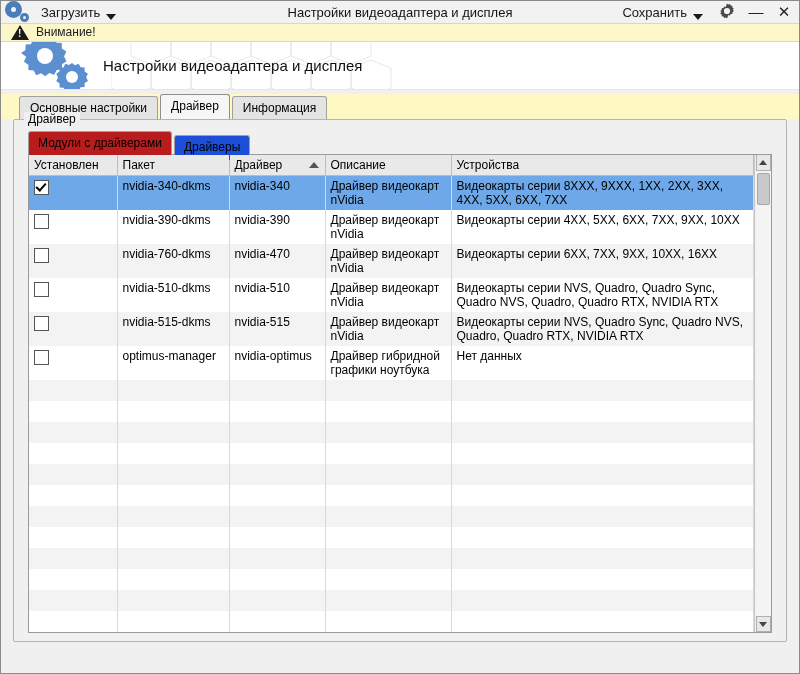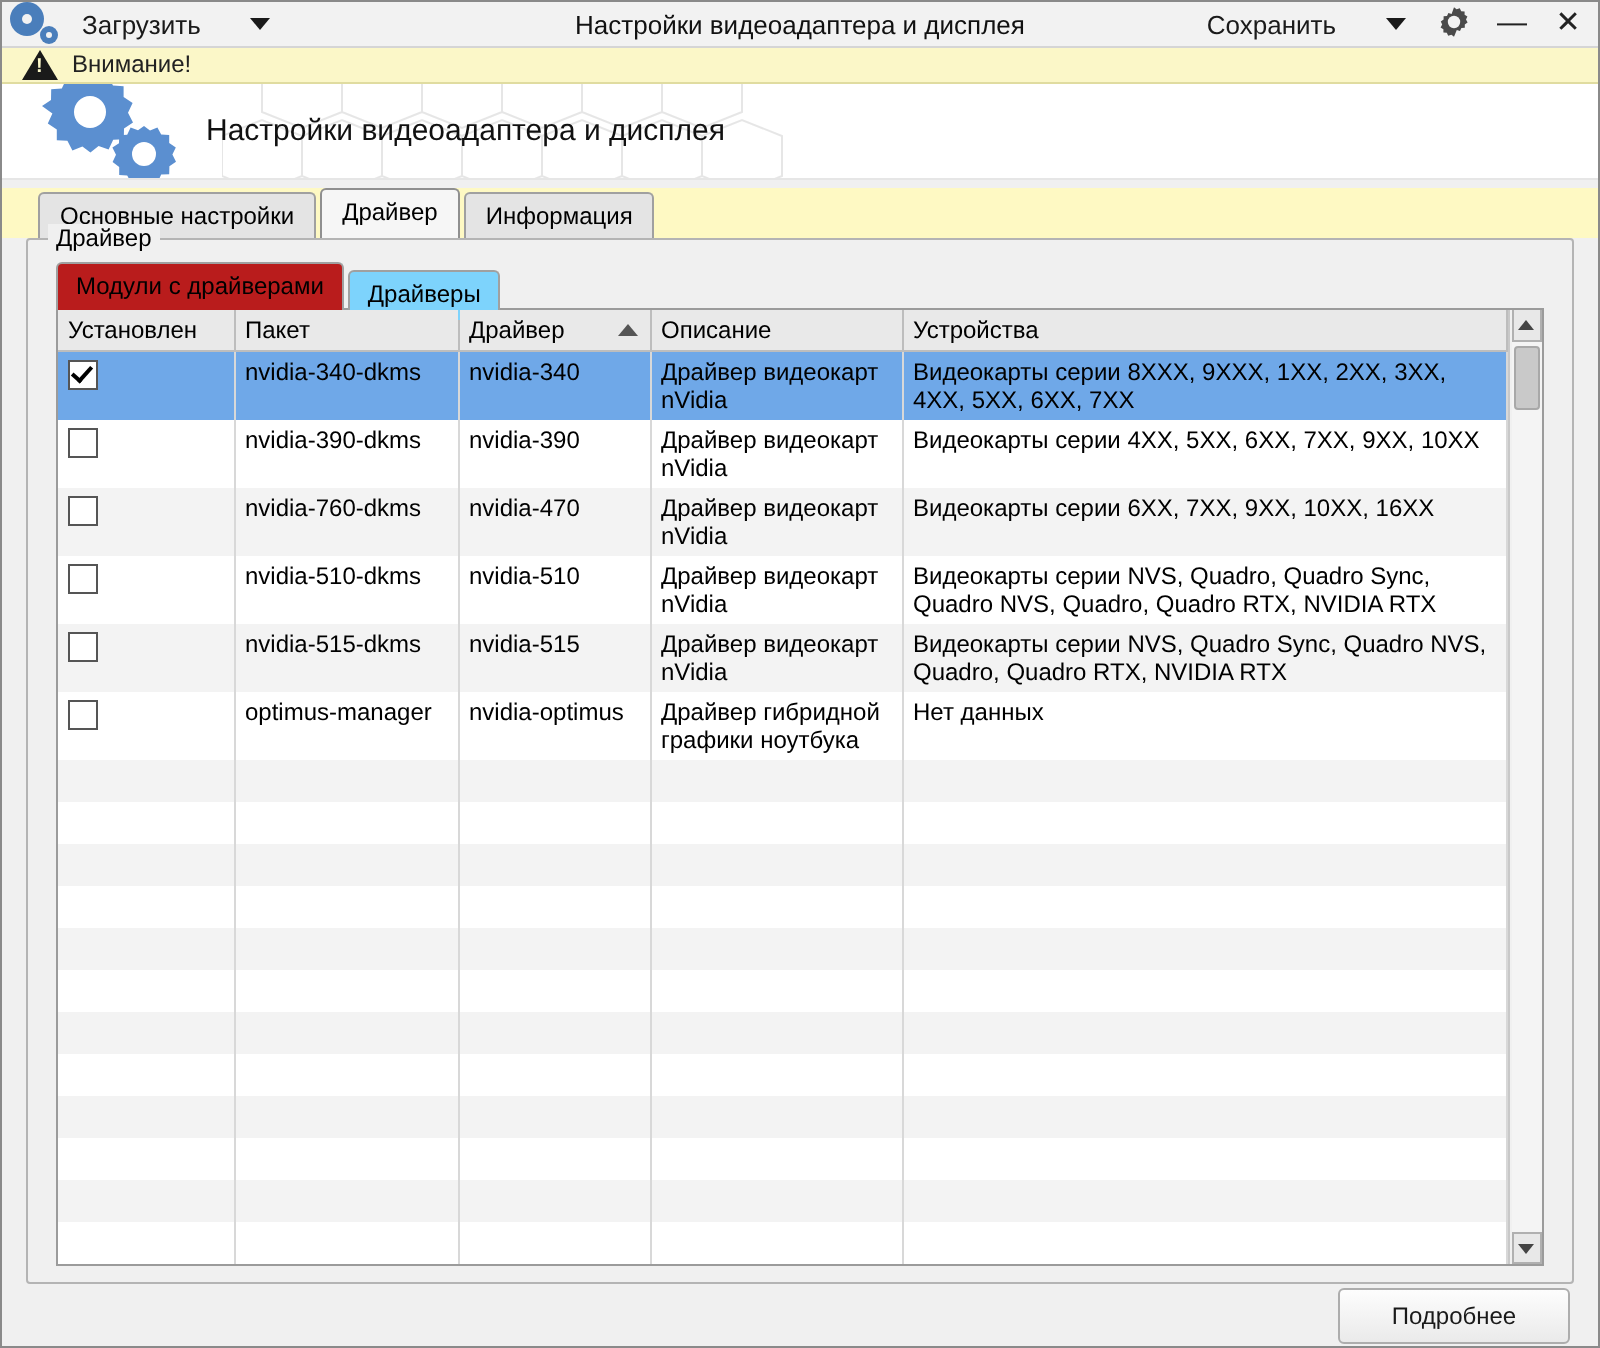--- a/index.html
+++ b/index.html
@@ -77,22 +77,22 @@
   .app-icon .g2:after {
     content: "";
     position: absolute;
     width: 3px; height: 3px;
     background: #f2f2f2;
     border-radius: 50%;
     left: 3px; top: 3px;
   }
   .menu-btn {
     display: flex;
-    align-items: center;
-    gap: 25px;
+    align-items: flex-end;
+    gap: 6px;
     font-size: 13px;
     padding: 3px 4px;
     cursor: default;
     color: #1a1a1a;
   }
   .caret-down {
     width: 0; height: 0;
     border-left: 5px solid transparent;
     border-right: 5px solid transparent;
     border-top: 6px solid #1a1a1a;
@@ -242,21 +242,21 @@
     background: #b91c1c;
     padding: 4px 9px 5px 9px;
     font-size: 12px;
     border-radius: 3px 3px 0 0;
     margin-right: 2px;
     cursor: default;
     position: relative;
     top: 1px;
   }
   .inner-tab.active {
-    background: #7dd3fc;
+    background: #1d4ed8;
     top: 6px;
     padding-bottom: 6px;
   }
   
   .table-wrap {
     flex: 1;
     border: 1px solid #9b9b9b;
     background: #fff;
     display: flex;
     flex-direction: column;
@@ -648,16 +648,15 @@
           </div>
           <div class="sc-btn">
             <span class="sc-arrow-down"></span>
           </div>
         </div>
       </div>
     </div>
   </div>
 
   <div class="footer">
-    <div class="btn">Подробнее</div>
   </div>
 
 </div>
 
 </body></html>

